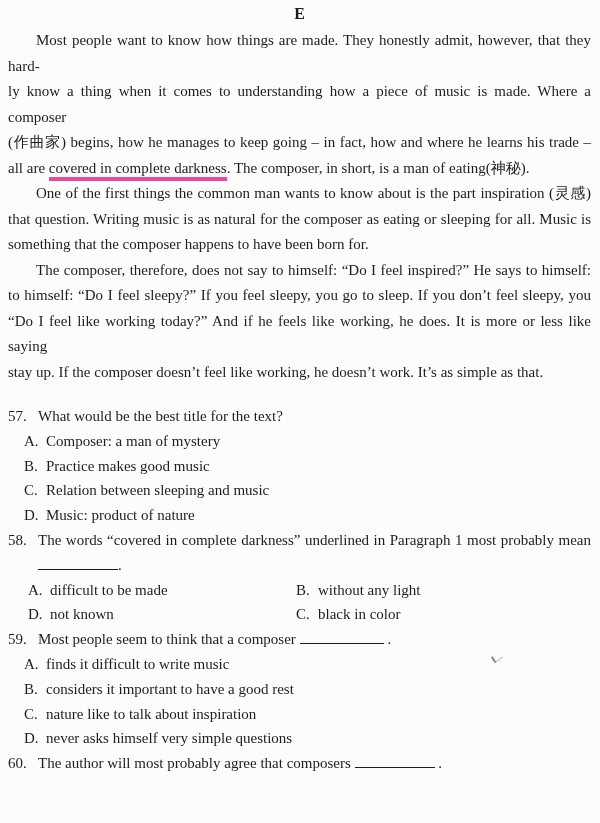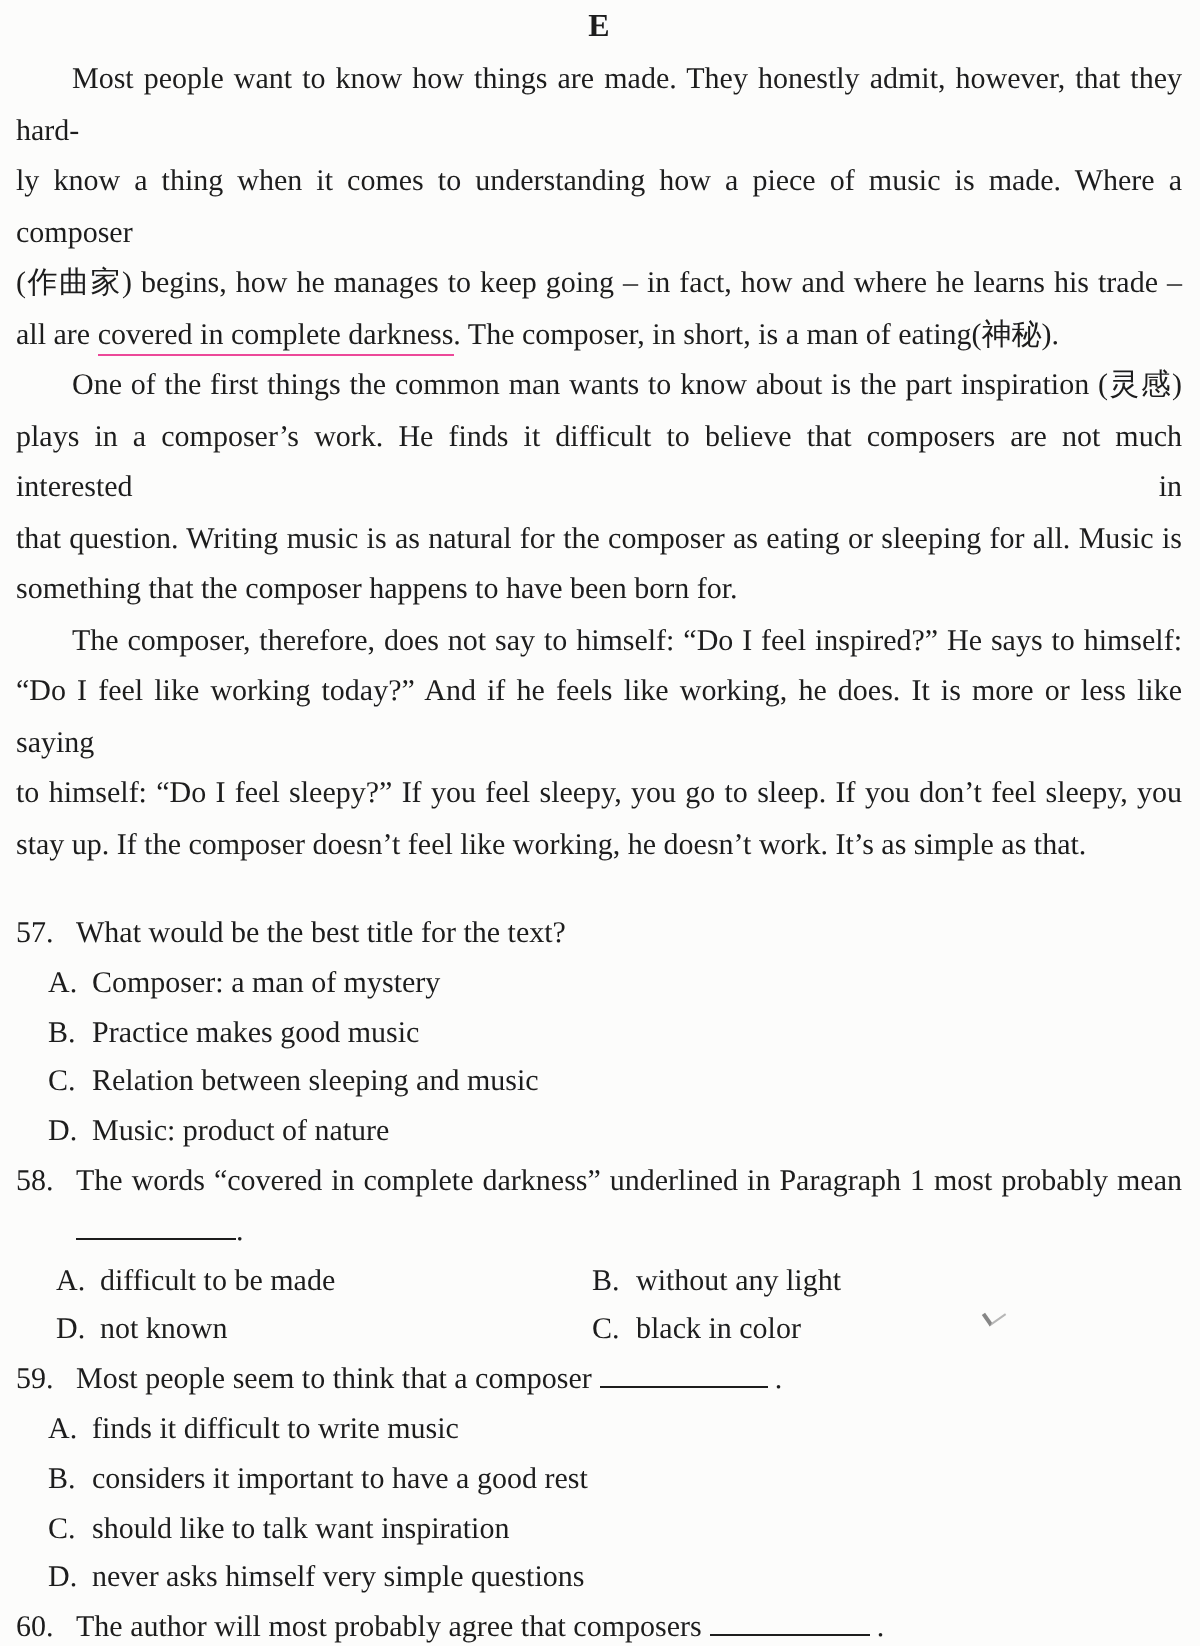--- a/index.html
+++ b/index.html
@@ -19,21 +19,21 @@
   .section-label {
     text-align: center;
     font-weight: 700;
     font-size: 16px;
     line-height: 17px;
     margin-bottom: 6px;
   }
   .pline { line-height: 25.5px; min-height: 25.5px; }
   .justify { text-align: justify; text-align-last: justify; }
   .indent { text-indent: 28px; }
-  .u { border-bottom: 1px solid #ec4899; padding-bottom: 1px; }
+  .u { border-bottom: 4px solid #ec4899; padding-bottom: 1px; }
   #questions { margin-top: 19px; }
   .qline { display: flex; line-height: 24.8px; min-height: 24.8px; }
   .qnum { flex: 0 0 30px; }
   .qtext { flex: 1 1 auto; }
   .qtext.justify { text-align: justify; text-align-last: justify; }
   .opt { line-height: 24.8px; min-height: 24.8px; margin-left: 16px; }
   .opt-grid {
     display: grid;
     grid-template-columns: 268px auto;
     margin-left: 20px;
@@ -63,28 +63,27 @@
   <div class="section-label">E</div>
   <div id="passage">
       <div class="paragraph">
         <div class="pline justify indent"><span>Most people want to know how things are made. They honestly admit, however, that they hard-</span></div>
         <div class="pline justify"><span>ly know a thing when it comes to understanding how a piece of music is made. Where a composer</span></div>
         <div class="pline justify"><span>(作曲家) begins, how he manages to keep going – in fact, how and where he learns his trade –</span></div>
         <div class="pline"><span>all are </span><span class="u">covered in complete darkness</span><span>. The composer, in short, is a man of eating(神秘).</span></div>
       </div>
       <div class="paragraph">
         <div class="pline justify indent"><span>One of the first things the common man wants to know about is the part inspiration (灵感)</span></div>
-        <div class="pline justify"><span>plays in a composer’s work. He finds it difficult to believe that composers are not much interested in</span></div>
         <div class="pline justify"><span>that question. Writing music is as natural for the composer as eating or sleeping for all. Music is</span></div>
         <div class="pline"><span>something that the composer happens to have been born for.</span></div>
       </div>
       <div class="paragraph">
         <div class="pline justify indent"><span>The composer, therefore, does not say to himself: “Do I feel inspired?” He says to himself:</span></div>
+        <div class="pline justify"><span>to himself: “Do I feel sleepy?” If you feel sleepy, you go to sleep. If you don’t feel sleepy, you</span></div>
         <div class="pline justify"><span>“Do I feel like working today?” And if he feels like working, he does. It is more or less like saying</span></div>
-        <div class="pline justify"><span>to himself: “Do I feel sleepy?” If you feel sleepy, you go to sleep. If you don’t feel sleepy, you</span></div>
         <div class="pline"><span>stay up. If the composer doesn’t feel like working, he doesn’t work. It’s as simple as that.</span></div>
       </div>
     </div>
   <div id="questions">
       <div class="question">
         <div class="qline">
           <span class="qnum">57.</span>
           <span class="qtext"><span>What would be the best title for the text?</span></span>
         </div>
         <div class="opt-list">
@@ -111,21 +110,21 @@
         </div>
       </div>
       <div class="question">
         <div class="qline">
           <span class="qnum">59.</span>
           <span class="qtext"><span>Most people seem to think that a composer </span><span class="blank" style="width: 84px;"></span><span> .</span></span>
         </div>
         <div class="opt-list">
           <div class="opt"><span class="olabel">A.</span><span>finds it difficult to write music</span></div>
           <div class="opt"><span class="olabel">B.</span><span>considers it important to have a good rest</span></div>
-          <div class="opt"><span class="olabel">C.</span><span>should like to talk want inspiration</span></div>
+          <div class="opt"><span class="olabel">C.</span><span>nature like to talk about inspiration</span></div>
           <div class="opt"><span class="olabel">D.</span><span>never asks himself very simple questions</span></div>
         </div>
       </div>
       <div class="question">
         <div class="qline">
           <span class="qnum">60.</span>
           <span class="qtext"><span>The author will most probably agree that composers </span><span class="blank" style="width: 80px;"></span><span> .</span></span>
         </div>
       </div>
     </div>

